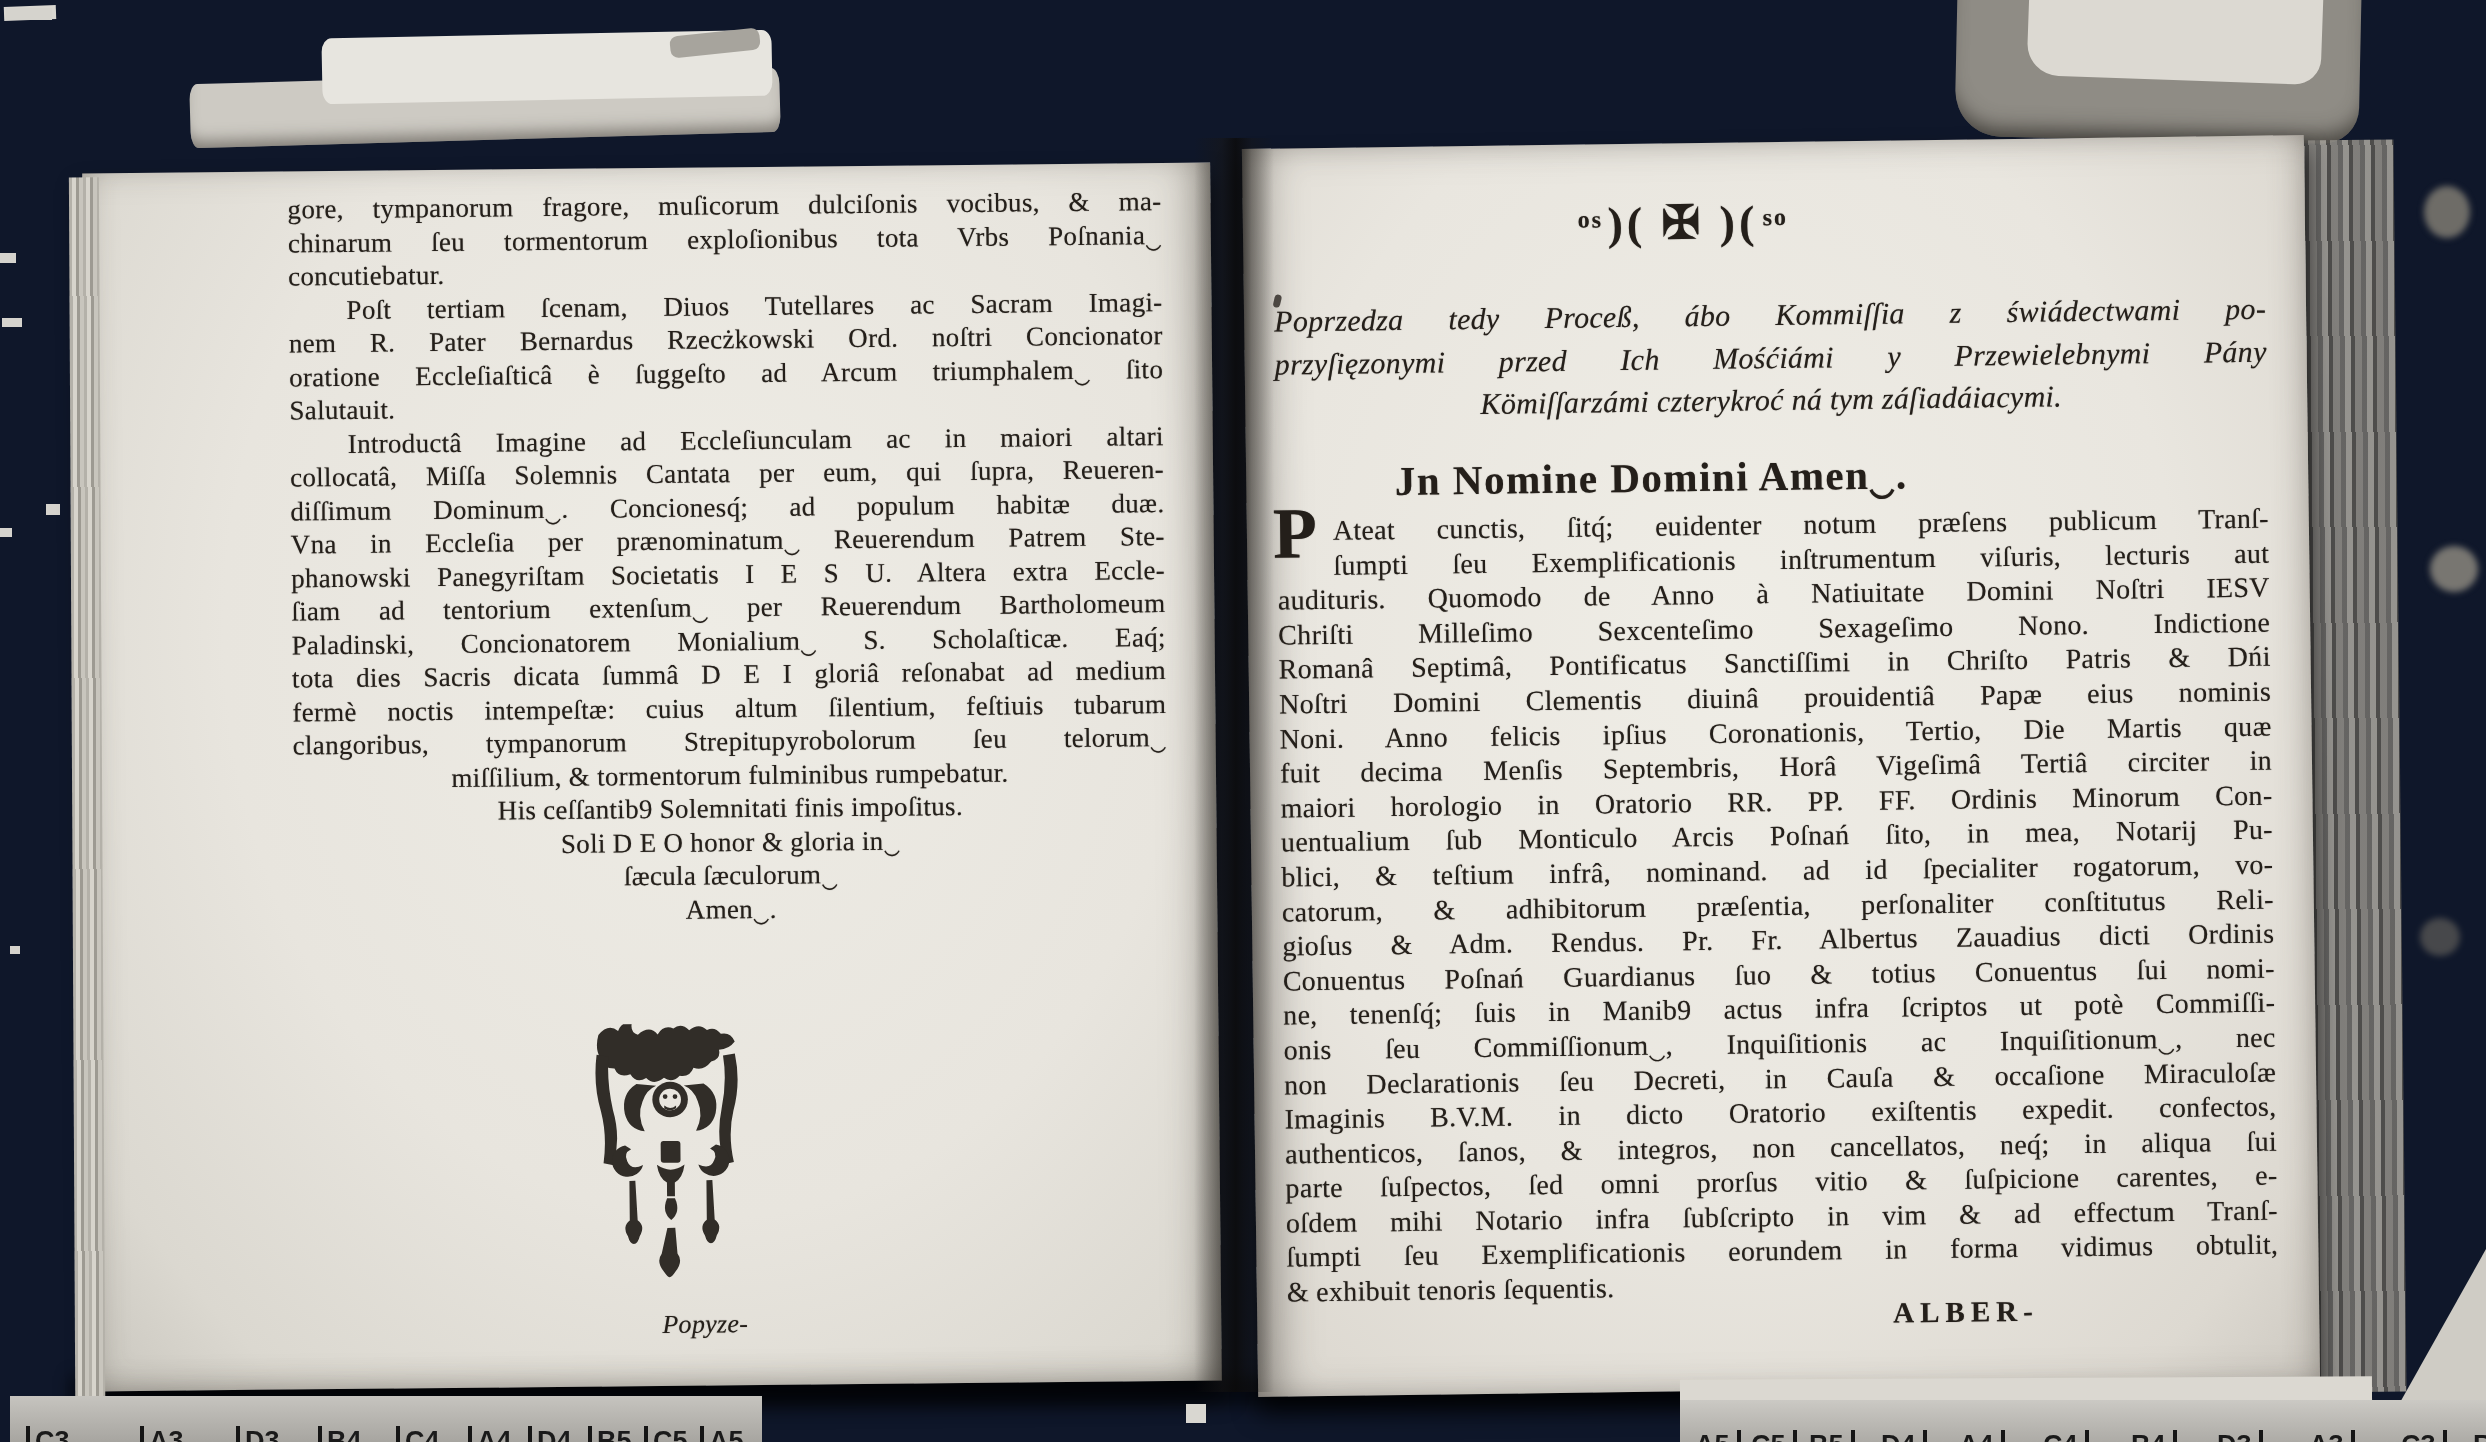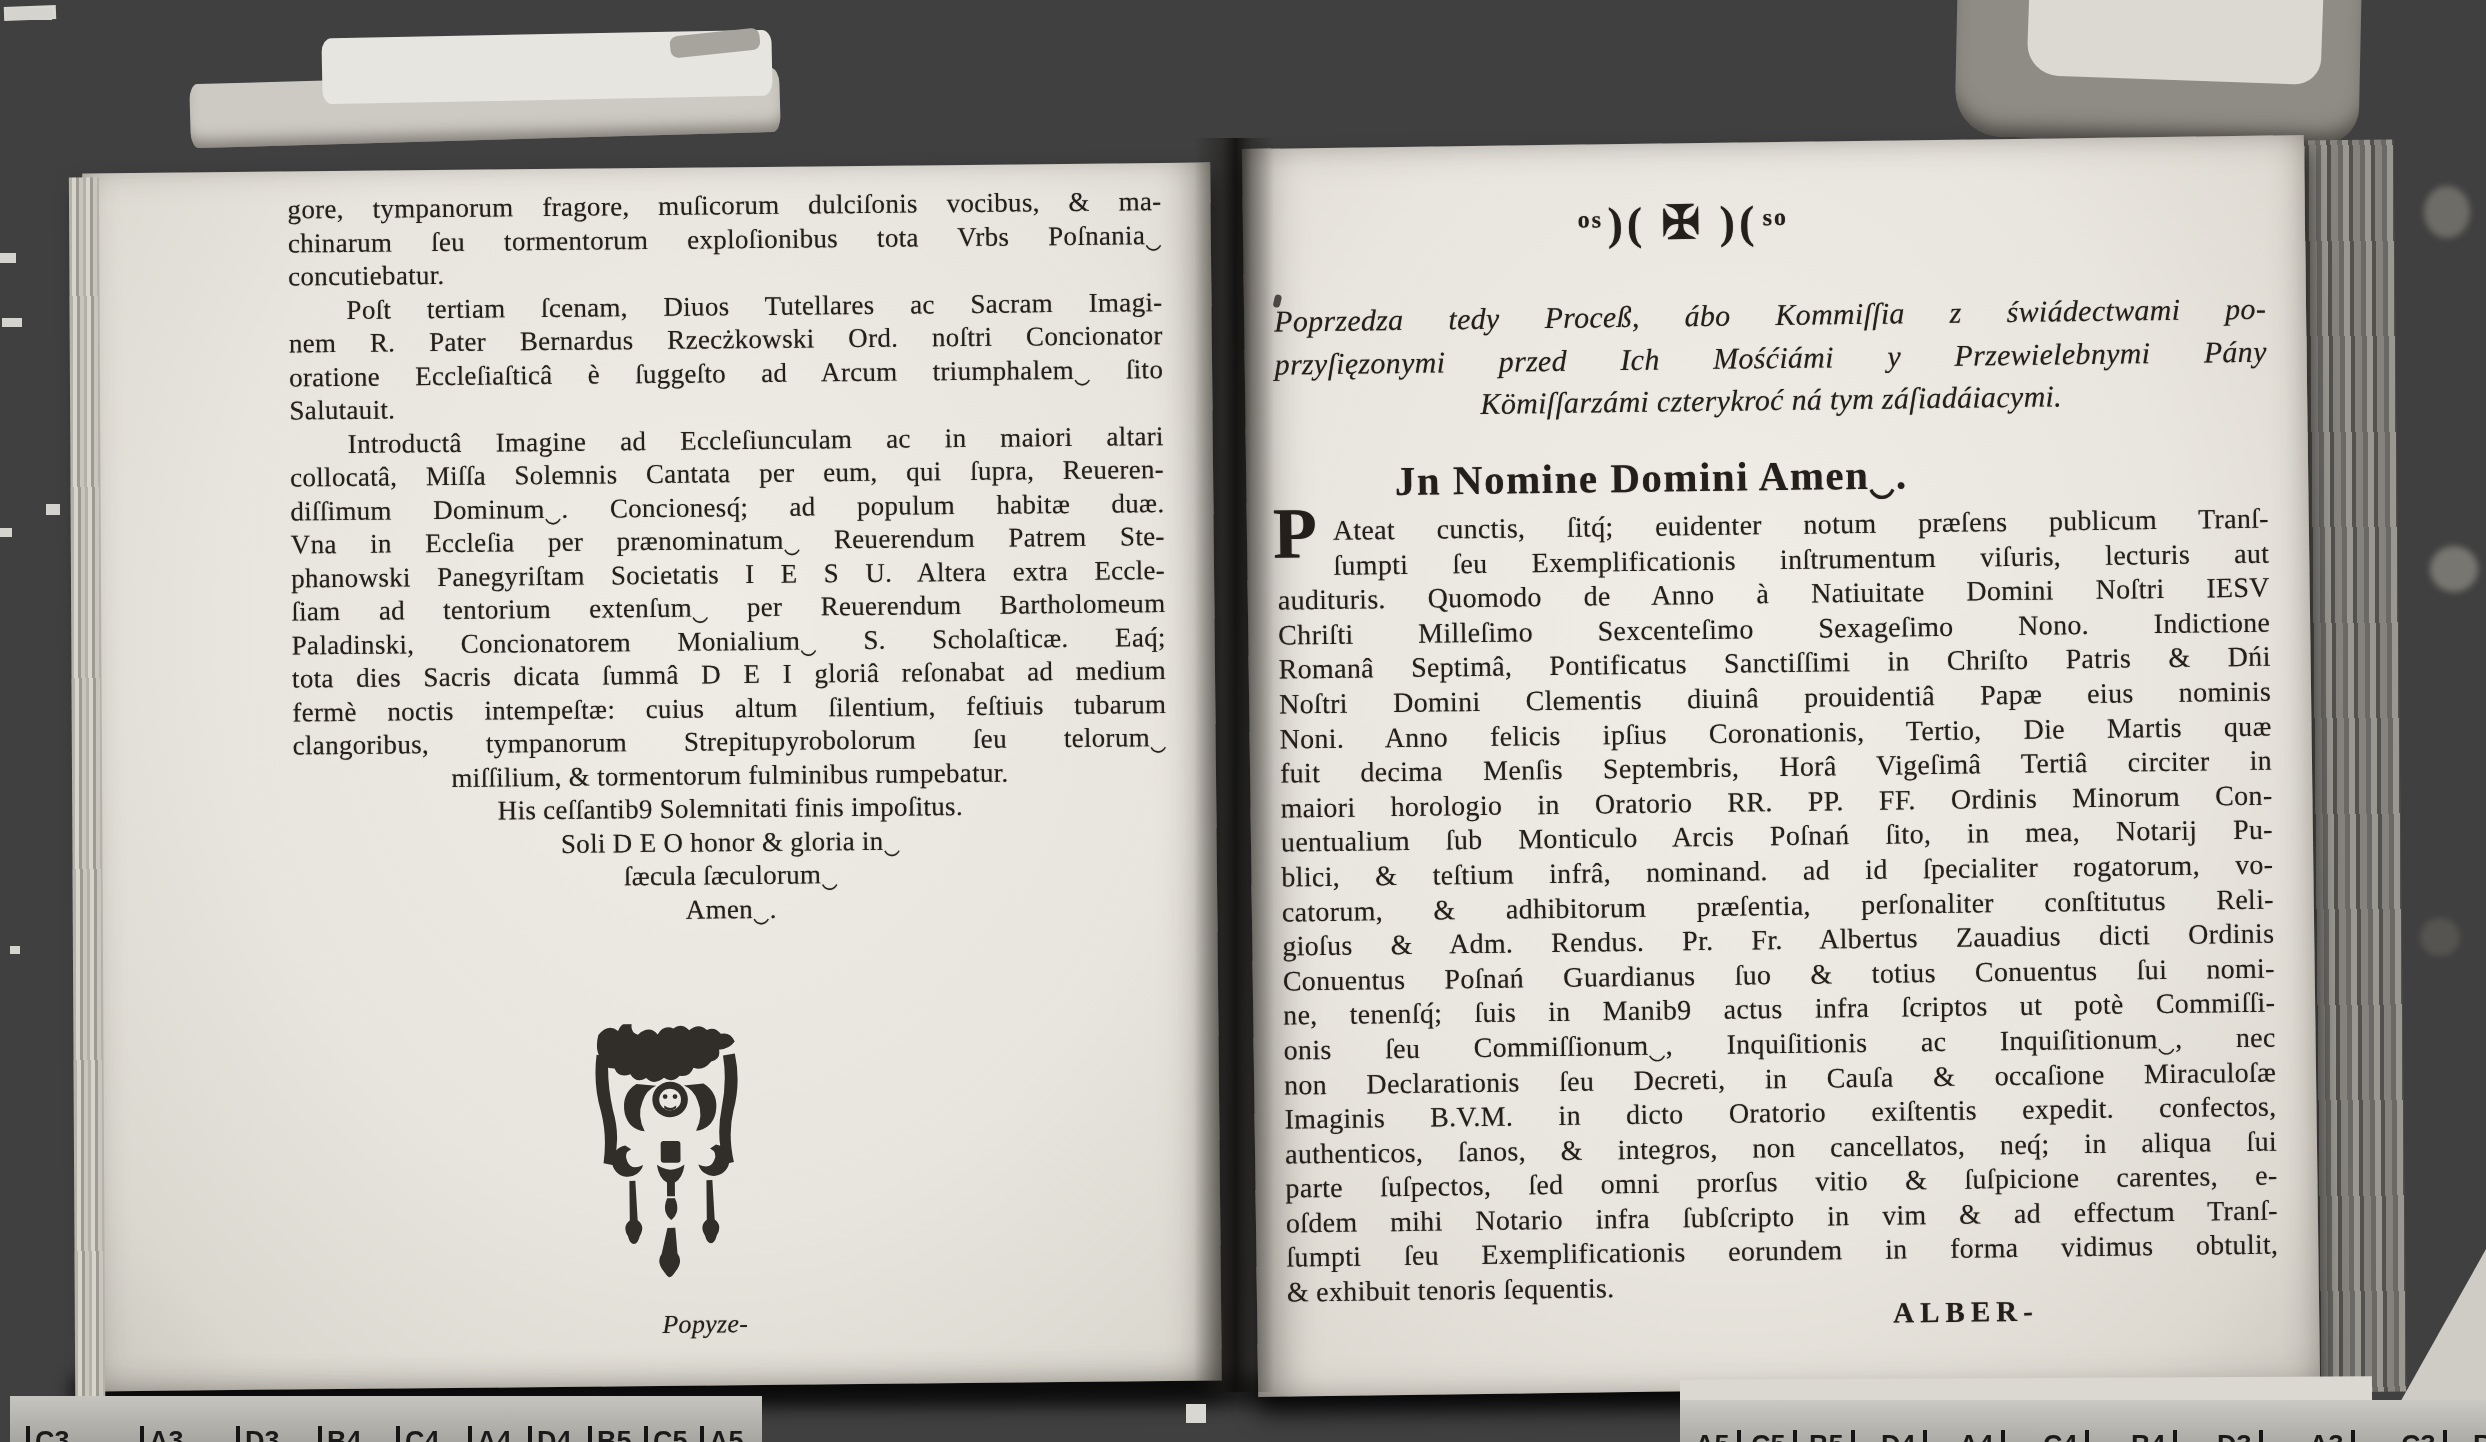--- a/index.html
+++ b/index.html
@@ -1,19 +1,19 @@
 <!DOCTYPE html>
 <html><head>
 <meta charset="utf-8">
 <style>
   * { margin:0; padding:0; box-sizing:border-box; }
   html,body { background:#000; }
   .stage {
     position:relative; width:2486px; height:1442px; overflow:hidden;
-    background:#404040;
+    background:#0f172a;
     font-family:"Liberation Serif","DejaVu Serif",serif;
   }
   
   .page { position:absolute; z-index:3; }
   .page-left {
     left:88px; top:168px; width:1128px; height:1218px;
     background: radial-gradient(ellipse at 55% 38%, #eeece5 0%, #e8e5de 55%, #dbd8d0 85%, #c9c6be 100%);
     transform: rotate(-0.55deg);
     box-shadow: inset -30px 0 42px -18px rgba(58,53,46,.55),
                 inset 14px -12px 34px -14px rgba(58,53,46,.38),

